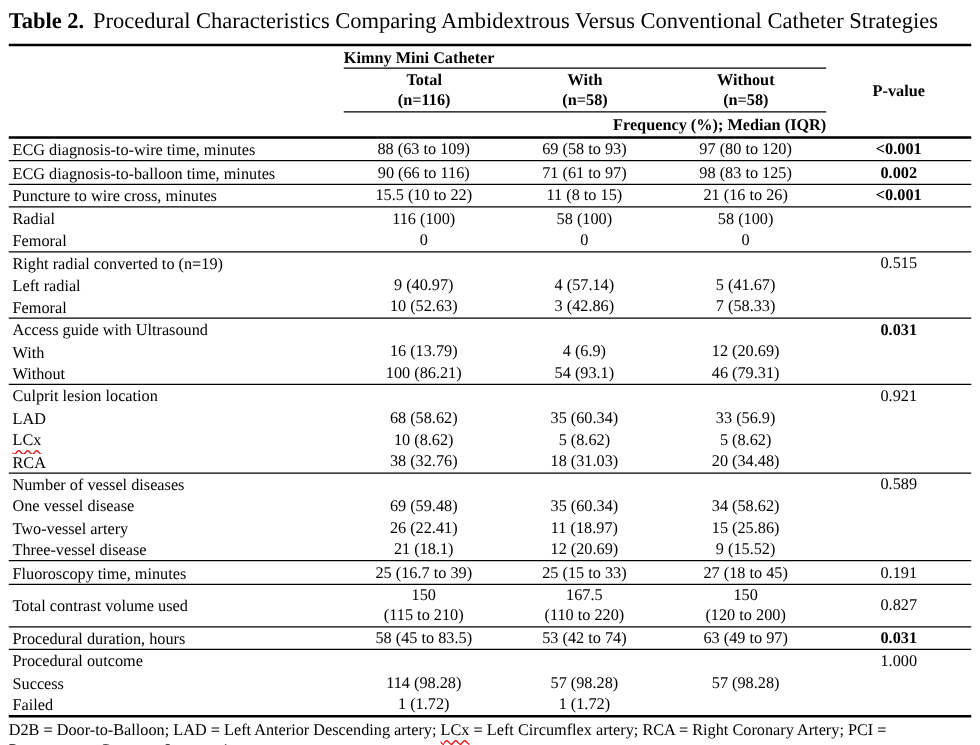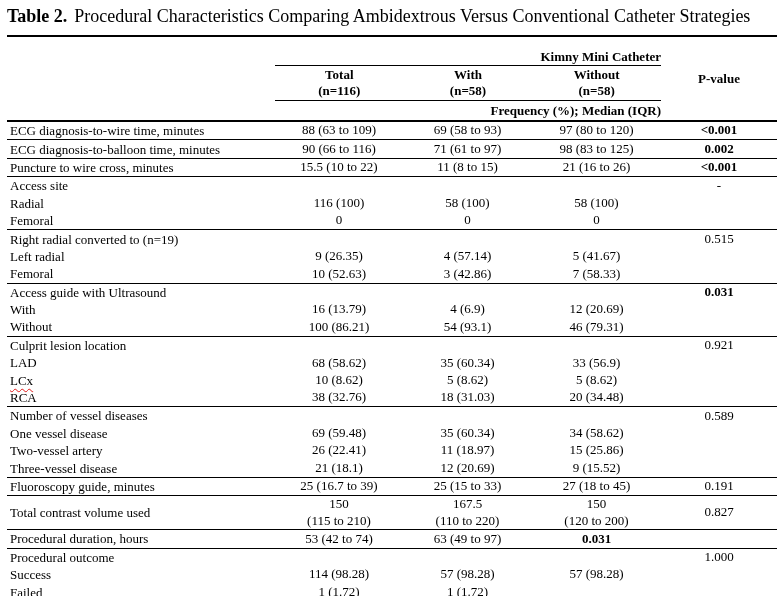--- a/index.html
+++ b/index.html
@@ -19,21 +19,21 @@
   }
   
   .thead{
     display:grid;
     grid-template-columns:268px 386px 116px;
     border-bottom:2px solid #000;
   }
   .thead .stub{}
   .mid{display:flex;flex-direction:column;}
   .group-hdr{
-    text-align:right;font-weight:bold;line-height:16px;padding-top:12px;
+    text-align:left;font-weight:bold;line-height:16px;padding-top:1px;
     border-bottom:1.5px solid #000;
   }
   .colhdrs{
     display:grid;grid-template-columns:1fr 1fr 1fr;
     border-bottom:1.5px solid #000;
   }
   .colhdr{text-align:center;font-weight:bold;line-height:15.5px;padding:1px 0 2px 0;}
   .subhdr{text-align:right;font-weight:bold;line-height:17px;padding:1px 0;}
   .pv-hdr{
     display:flex;align-items:center;justify-content:center;
@@ -112,27 +112,20 @@
           <div class="val bold">0.002</div>
         </div>
         <div class="trow rule">
           <div class="label">Puncture to wire cross, minutes</div>
           <div class="val">15.5 (10 to 22)</div>
           <div class="val">11 (8 to 15)</div>
           <div class="val">21 (16 to 26)</div>
           <div class="val bold">&lt;0.001</div>
         </div>
         <div class="trow">
-          <div class="label">Access site</div>
-          <div class="val"></div>
-          <div class="val"></div>
-          <div class="val"></div>
-          <div class="val">-</div>
-        </div>
-        <div class="trow">
           <div class="label">Radial</div>
           <div class="val">116 (100)</div>
           <div class="val">58 (100)</div>
           <div class="val">58 (100)</div>
           <div class="val"></div>
         </div>
         <div class="trow rule">
           <div class="label">Femoral</div>
           <div class="val">0</div>
           <div class="val">0</div>
@@ -141,21 +134,21 @@
         </div>
         <div class="trow">
           <div class="label">Right radial converted to (n=19)</div>
           <div class="val"></div>
           <div class="val"></div>
           <div class="val"></div>
           <div class="val">0.515</div>
         </div>
         <div class="trow">
           <div class="label">Left radial</div>
-          <div class="val">9 (26.35)</div>
+          <div class="val">9 (40.97)</div>
           <div class="val">4 (57.14)</div>
           <div class="val">5 (41.67)</div>
           <div class="val"></div>
         </div>
         <div class="trow rule">
           <div class="label">Femoral</div>
           <div class="val">10 (52.63)</div>
           <div class="val">3 (42.86)</div>
           <div class="val">7 (58.33)</div>
           <div class="val"></div>
@@ -231,38 +224,39 @@
           <div class="val"></div>
         </div>
         <div class="trow rule">
           <div class="label">Three-vessel disease</div>
           <div class="val">21 (18.1)</div>
           <div class="val">12 (20.69)</div>
           <div class="val">9 (15.52)</div>
           <div class="val"></div>
         </div>
         <div class="trow rule">
-          <div class="label">Fluoroscopy guide, minutes</div>
+          <div class="label">Fluoroscopy time, minutes</div>
           <div class="val">25 (16.7 to 39)</div>
           <div class="val">25 (15 to 33)</div>
           <div class="val">27 (18 to 45)</div>
           <div class="val">0.191</div>
         </div>
         <div class="trow rule tall">
           <div class="label">Total contrast volume used</div>
           <div class="val">150
 (115 to 210)</div>
           <div class="val">167.5
 (110 to 220)</div>
           <div class="val">150
 (120 to 200)</div>
           <div class="val">0.827</div>
         </div>
         <div class="trow rule">
           <div class="label">Procedural duration, hours</div>
+          <div class="val">58 (45 to 83.5)</div>
           <div class="val">53 (42 to 74)</div>
           <div class="val">63 (49 to 97)</div>
           <div class="val bold">0.031</div>
         </div>
         <div class="trow">
           <div class="label">Procedural outcome</div>
           <div class="val"></div>
           <div class="val"></div>
           <div class="val"></div>
           <div class="val">1.000</div>

